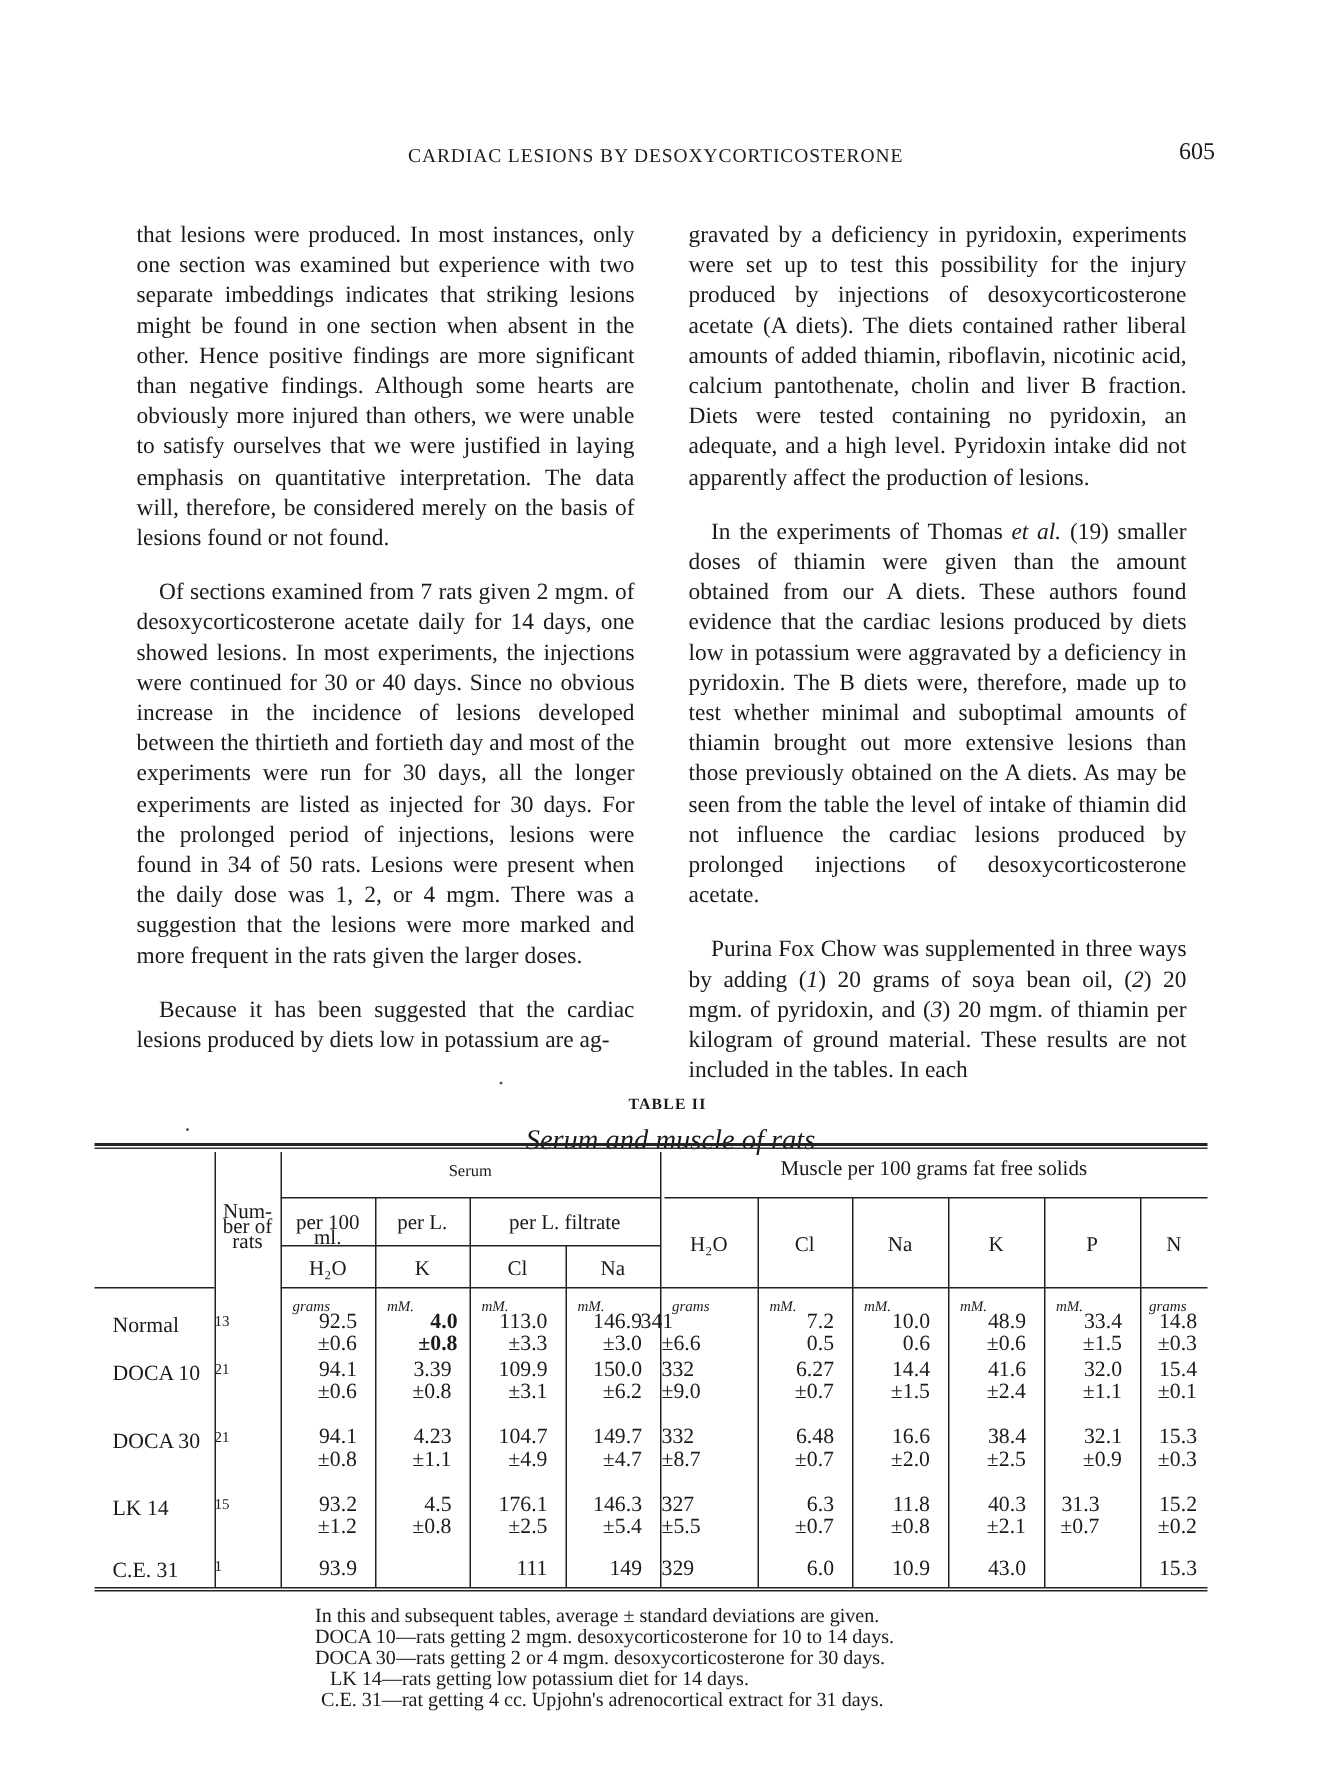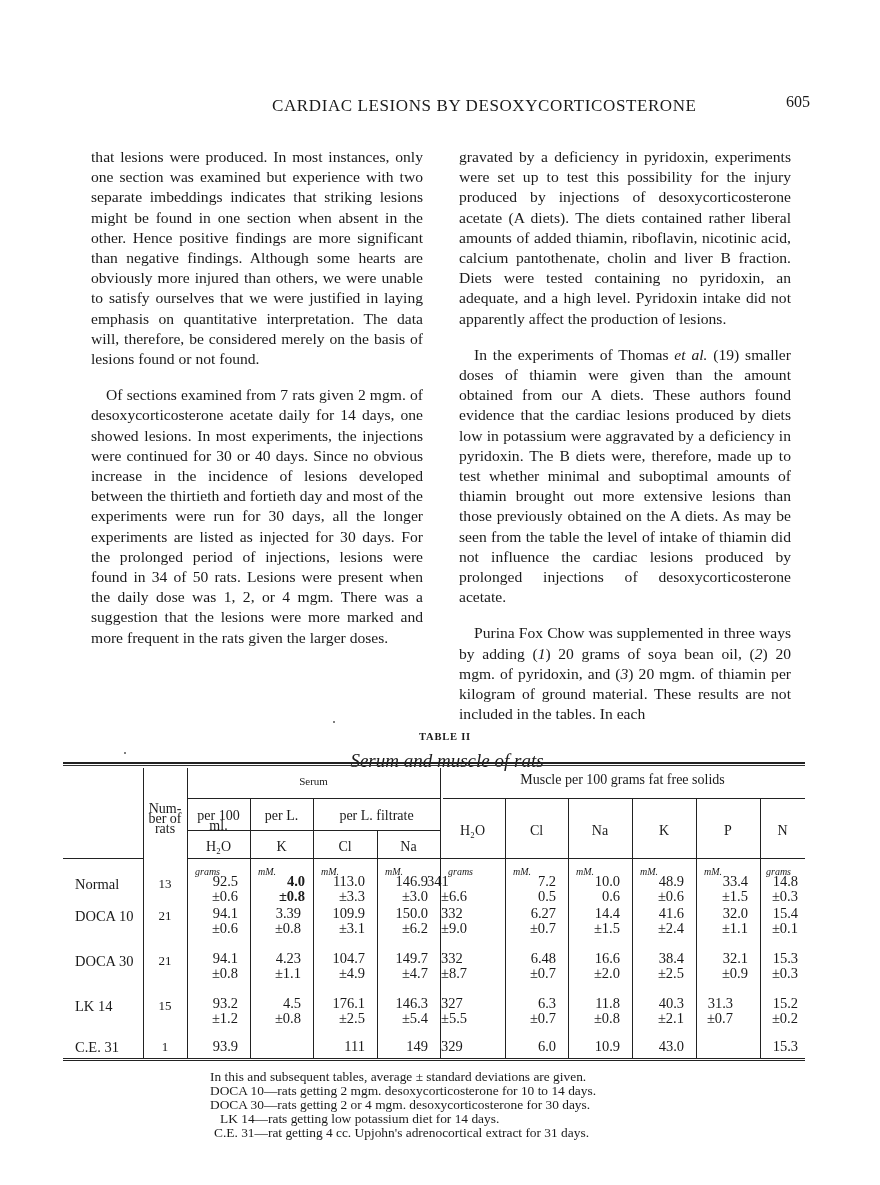--- a/index.html
+++ b/index.html
@@ -1,19 +1,19 @@
 <!DOCTYPE html>
 <html><head>
 <meta charset="utf-8">
 <style>
   html, body { margin: 0; padding: 0; background: #ffffff; }
   body { width: 880px; height: 1185px; position: relative; overflow: hidden;
          font-family: "Liberation Serif", "DejaVu Serif", serif; color: #1a1a1a; }
   .running-head { position: absolute; top: 96px; left: 0; width: 880px; height: 20px; }
-  .running-title { position: absolute; left: 272px; top: 0; font-size: 17px; letter-spacing: 0.6px; }
+  .running-title { position: absolute; left: 272px; top: 0; font-size: 13px; letter-spacing: 0.6px; }
   .page-number { position: absolute; left: 786px; top: -3px; font-size: 16px; }
   .col { position: absolute; top: 131px; width: 364px; font-size: 15.6px; line-height: 20.2px;
          text-align: justify; hyphens: none; }
   .col-left { left: 75px; }
   .col-right { left: 443px; }
   .col p { margin: 16px; }
   .col p.indent { text-indent: 15px; }
   .table-caption { position: absolute; top: 731px; left: 0; width: 880px; text-align: center; }
   .table-label { font-size: 10.5px; font-weight: bold; letter-spacing: 0.8px; display: block; margin-left: 10px; }
   .table-title { font-size: 19px; font-style: italic; display: block; margin-top: 8px; margin-left: 14px; }
@@ -22,36 +22,37 @@
   
   .tbl { position: absolute; left: 63px; top: 762px; width: 742px; }
   .rule-top { position: absolute; left: 0; top: 0; width: 742px; height: 1.5px; background: #222; }
   .rule-top2 { position: absolute; left: 0; top: 3px; width: 742px; height: 1px; background: #333; }
   .vline { position: absolute; width: 1.3px; background: #222; }
   .hline { position: absolute; height: 1.3px; background: #222; }
   .cell { position: absolute; font-size: 11px; text-align: center; line-height: 12px; }
   .hdr-small { font-size: 14px; line-height: 10px; }
   .unit { position: absolute; font-size: 10px; font-style: italic; }
   .rowlabel { position: absolute; font-size: 14.5px; left: 12px; }
-  .numrats { position: absolute; font-size: 13px; text-align: center; }
+  .numrats { position: absolute; font-size: 10px; text-align: left; }
   .val { position: absolute; font-size: 14.5px; line-height: 15px; text-align: right; }
   .footnotes { position: absolute; top: 1070px; left: 200px; width: 480px; font-size: 13.4px; line-height: 14px; }
   .footnotes div { white-space: nowrap; }
 </style>
 </head>
 <body>
 
 <div class="running-head">
   <span class="running-title">CARDIAC LESIONS BY DESOXYCORTICOSTERONE</span>
   <span class="page-number">605</span>
 </div>
 
 <div class="col col-left">
   <p>that lesions were produced.  In most instances, only one section was examined but experience with two separate imbeddings indicates that striking lesions might be found in one section when absent in the other.  Hence positive findings are more significant than negative findings.  Although some hearts are obviously more injured than others, we were unable to satisfy ourselves that we were justified in laying emphasis on quantitative interpretation.  The data will, therefore, be considered merely on the basis of lesions found or not found.</p>
   <p class="indent">Of sections examined from 7 rats given 2 mgm. of desoxycorticosterone acetate daily for 14 days, one showed lesions.  In most experiments, the injections were continued for 30 or 40 days. Since no obvious increase in the incidence of lesions developed between the thirtieth and fortieth day and most of the experiments were run for 30 days, all the longer experiments are listed as injected for 30 days.  For the prolonged period of injections, lesions were found in 34 of 50 rats.  Lesions were present when the daily dose was 1, 2, or 4 mgm.  There was a suggestion that the lesions were more marked and more frequent in the rats given the larger doses.</p>
+  <p class="indent">Because it has been suggested that the cardiac lesions produced by diets low in potassium are ag-</p>
 </div>
 
 <div class="col col-right">
   <p>gravated by a deficiency in pyridoxin, experiments were set up to test this possibility for the injury produced by injections of desoxycorticosterone acetate (A diets).  The diets contained rather liberal amounts of added thiamin, riboflavin, nicotinic acid, calcium pantothenate, cholin and liver B fraction.  Diets were tested containing no pyridoxin, an adequate, and a high level.  Pyridoxin intake did not apparently affect the production of lesions.</p>
   <p class="indent"><span>In the experiments of Thomas </span><i>et al.</i><span> (19) smaller doses of thiamin were given than the amount obtained from our A diets.  These authors found evidence that the cardiac lesions produced by diets low in potassium were aggravated by a deficiency in pyridoxin.  The B diets were, therefore, made up to test whether minimal and suboptimal amounts of thiamin brought out more extensive lesions than those previously obtained on the A diets.  As may be seen from the table the level of intake of thiamin did not influence the cardiac lesions produced by prolonged injections of desoxycorticosterone acetate.</span></p>
   <p class="indent"><span>Purina Fox Chow was supplemented in three ways by adding (</span><i>1</i><span>) 20 grams of soya bean oil, (</span><i>2</i><span>) 20 mgm. of pyridoxin, and (</span><i>3</i><span>) 20 mgm. of thiamin per kilogram of ground material.  These results are not included in the tables.  In each</span></p>
 </div>
 
 <div class="table-caption">
   <span class="table-label">TABLE II</span>

